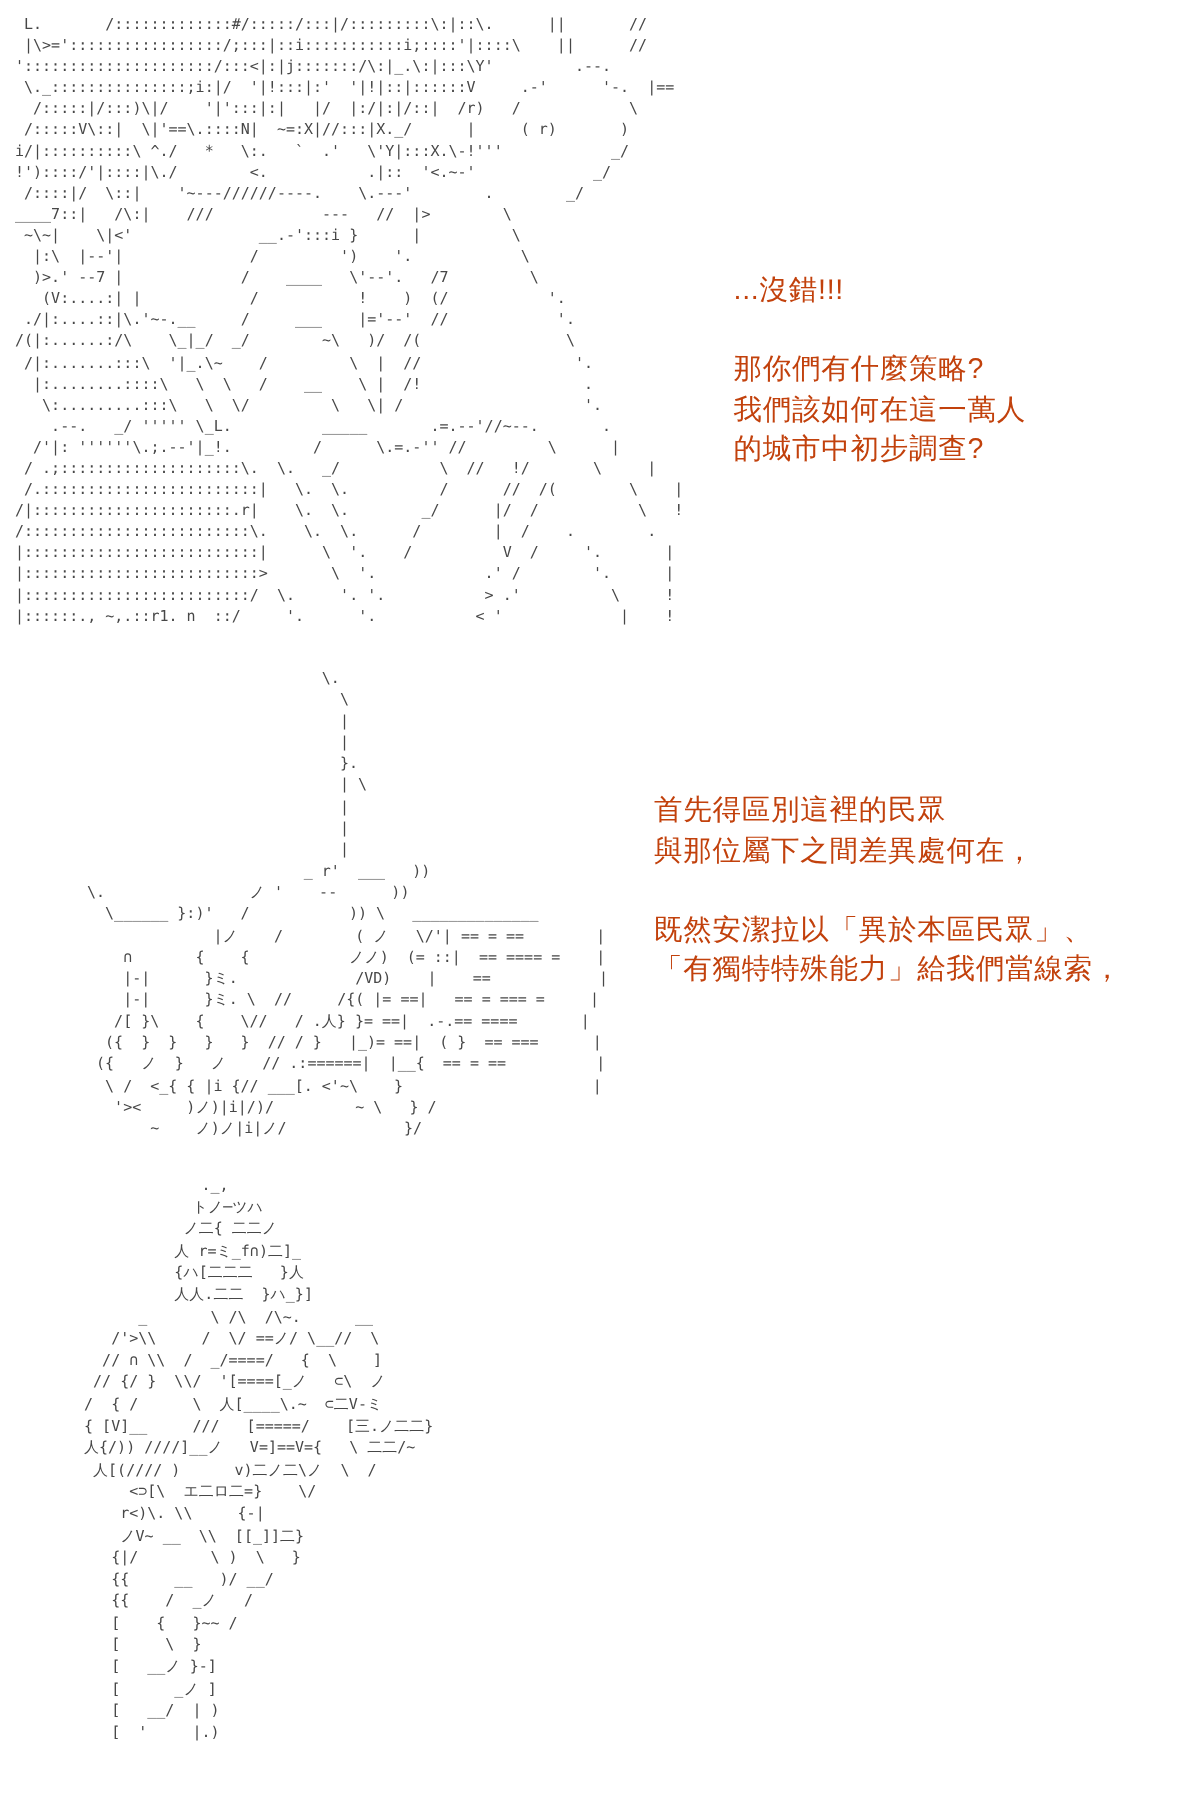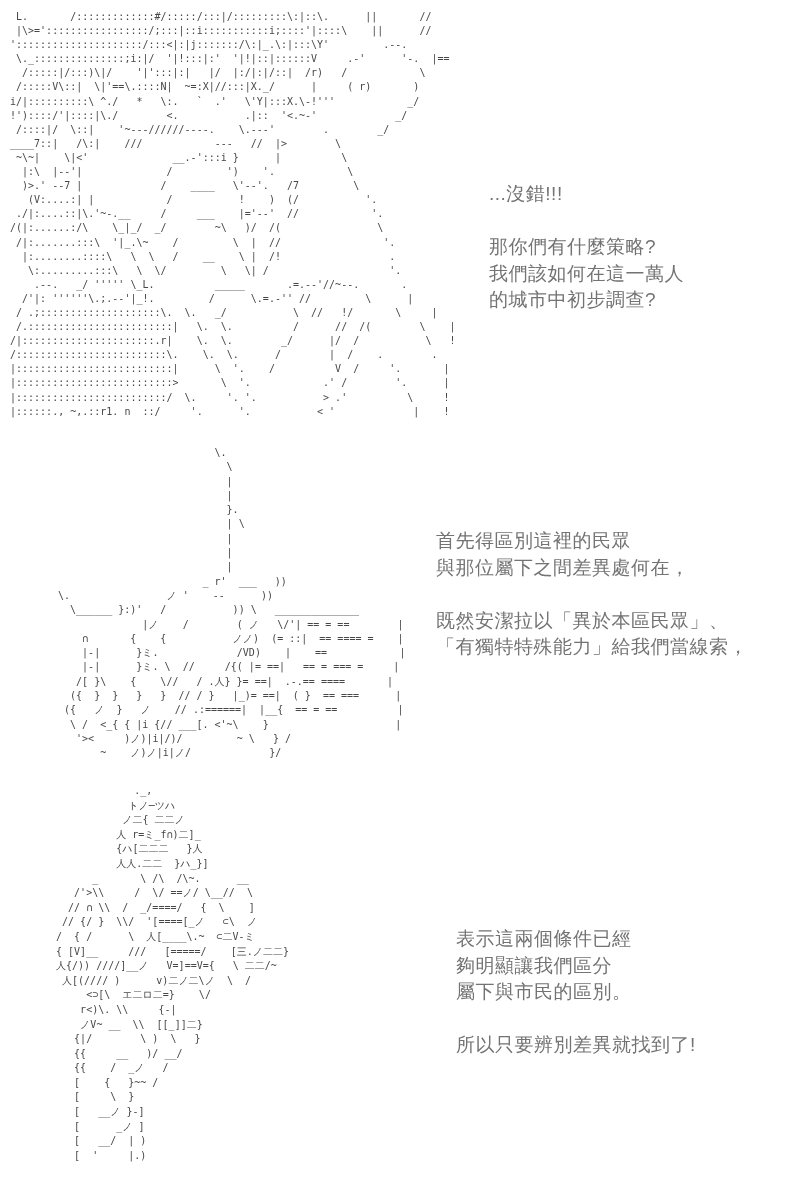--- a/index.html
+++ b/index.html
@@ -21,21 +21,21 @@
     letter-spacing: 0;
   }
   .aa1 { left: 10px;  top: 10px;  line-height: 14.1px; }
   .aa2 { left: 52px;  top: 446px; line-height: 14.3px; }
   .aa3 { left: 44px;  top: 784px; line-height: 14.6px; }
   .dlg {
     position: absolute;
     font-family: "Liberation Sans", sans-serif;
     font-size: 19px;
     line-height: 26.5px;
-    color: #737373;
+    color: #c2410c;
     white-space: pre;
     letter-spacing: 0.5px;
   }
   .dlg1 { left: 489px; top: 181px; }
   .dlg2 { left: 436px; top: 528px; font-family: Liberation Serif, serif; }
   .dlg3 { left: 456px; top: 926px; }
 </style>
 </head>
 <body>
 
@@ -126,19 +126,14 @@
      {|/        \ )  \   }
      {{     __   )/ __/
      {{    /  _ノ   /
      [    {   }~~ /
      [     \  }
      [   __ノ }-]
      [      _ノ ]
      [   __/  | )
      [  '     |.)</pre>
 
-  <div class="dlg dlg3">表示這兩個條件已經
-夠明顯讓我們區分
-屬下與市民的區別。
-
-所以只要辨別差異就找到了!</div>
 
 </div>
 
 </body></html>

